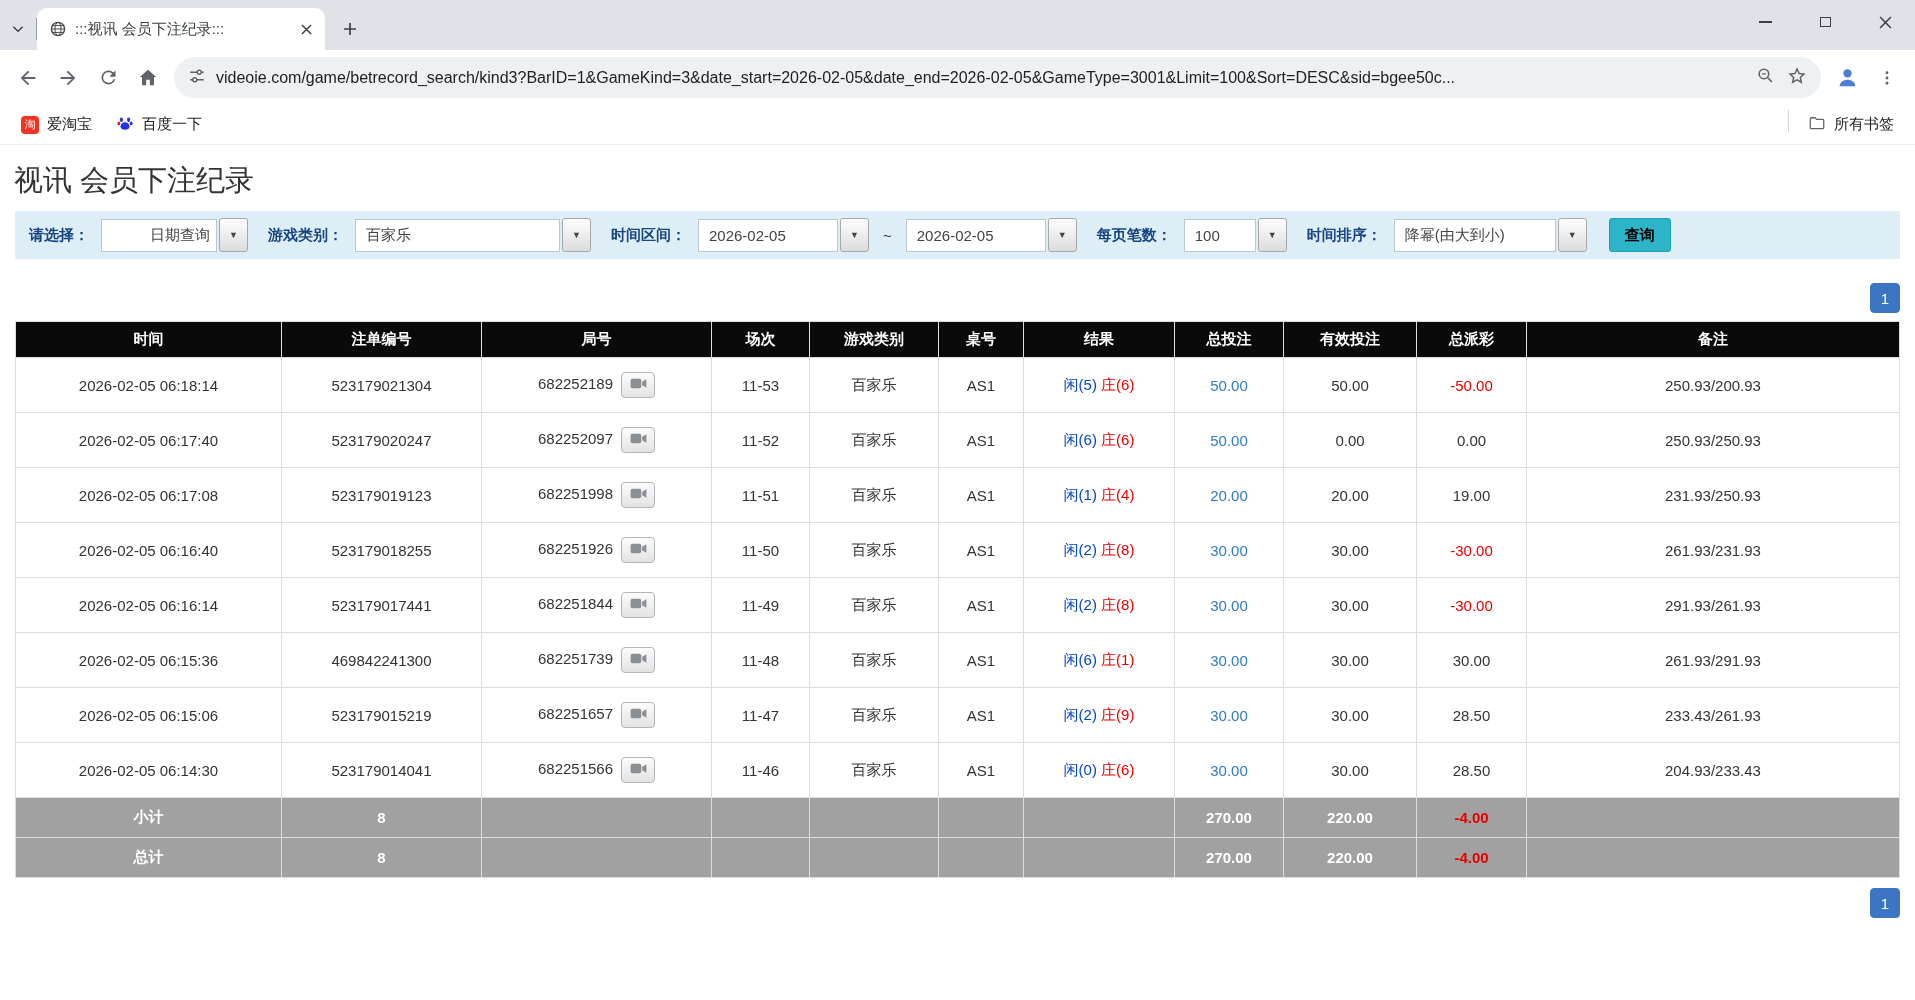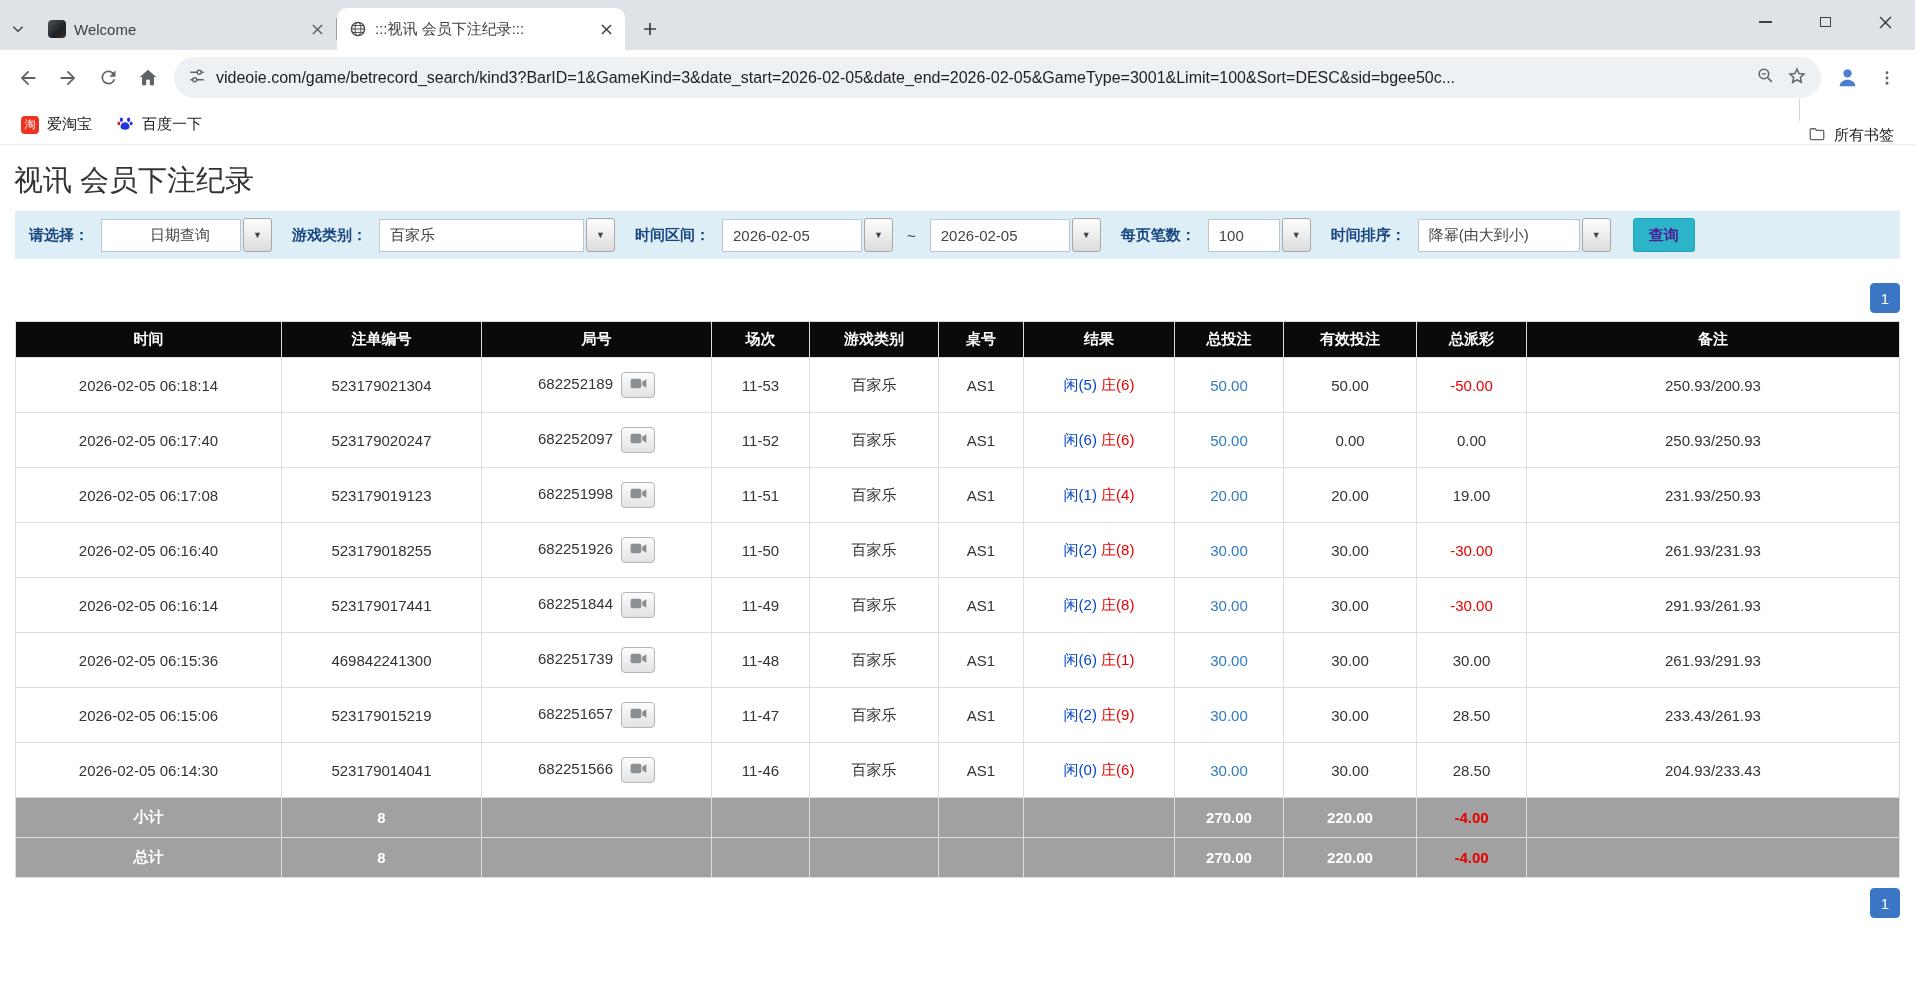--- a/index.html
+++ b/index.html
@@ -25,35 +25,35 @@
 
   .nav-bar { height:55px; background:#fff; display:flex; align-items:center; padding:0 8px; }
   .nav-icon { width:40px; height:40px; display:flex; align-items:center; justify-content:center; border-radius:50%; flex:none; }
   .address-bar { flex:1; height:41px; background:#eef1f4; border-radius:21px; display:flex; align-items:center; padding:0 8px 0 14px; margin:0 6px; min-width:0; }
   .url-text { flex:1; font-size:16px; color:#202124; white-space:nowrap; overflow:hidden; margin:0 10px; }
   .addr-icons { display:flex; align-items:center; gap:12px; padding-right:6px; }
 
   .bookmarks-bar { height:40px; background:#fff; display:flex; align-items:center; padding:0 12px; gap:6px; font-size:15px; border-bottom:1px solid #ececec; }
   .bm-item { display:flex; align-items:center; gap:8px; padding:4px 9px; border-radius:6px; color:#202124; }
   .tb-icon { width:18px; height:18px; background:#ee3322; border-radius:4px; color:#fff; font-size:11px; display:flex; align-items:center; justify-content:center; flex:none; }
-  .bm-right { margin-left:auto; display:flex; align-items:flex-start;flex-direction:column; }
+  .bm-right { margin-left:auto; display:flex; align-items:flex-start; }
   .vdiv { width:1px; height:22px; background:#d5d5d5; margin-right:10px; }
 
   
   .page-title { margin:16px 14px 10px; font-size:29px; color:#333; font-weight:500; }
 
   .filter-bar { margin:4px 15px 16px; background:#ddeef6; display:flex; align-items:center; padding:7px 12px; font-size:15px;gap:8px; }
   .flabel { color:#17457f; font-weight:700; margin:0 4px 0 12px; white-space:nowrap; }
   .flabel:first-child { margin-left:2px; }
   .combo { display:flex; align-items:center; }
   .combo-text { background:#fff; border:1px solid #b9c7d2; height:33px; display:flex; align-items:center; padding:0 10px; font-size:15px; color:#444; white-space:nowrap; }
   .combo-btn { width:29px; height:34px; margin-left:2px; background:linear-gradient(#fefefe,#dcdcdc); border:1px solid #a8a8a8; border-radius:3px; display:flex; align-items:center; justify-content:center; font-size:9px; color:#444; cursor:pointer; }
-  .w-select { width:140px;padding-left:48px; } .w-game { width:205px; } .w-date { width:140px; } .w-pp { width:72px; } .w-sort { width:162px; }
+  .w-select { width:116px;padding-left:48px; } .w-game { width:205px; } .w-date { width:140px; } .w-pp { width:72px; } .w-sort { width:162px; }
   .tilde { margin:0 6px; color:#333; }
-  .search-btn { margin-left:14px; height:34px; padding:0 15px; background:#2cb4c8; color:#4c1d95; font-weight:700; font-size:15px; border:1px solid #21a3b6; border-radius:3px; cursor:pointer; }
+  .search-btn { margin-left:14px; height:34px; padding:0 15px; background:#2cb4c8; color:#000000; font-weight:700; font-size:15px; border:1px solid #21a3b6; border-radius:3px; cursor:pointer; }
 
   .info-bar { margin:12px 15px 0; background:#dff0d8; height:46px; display:flex; align-items:center; justify-content:space-between; padding:0 14px; font-size:15px; }
   .info-left { color:#333; }
   .info-right { color:#ff0000; }
 
   .pager { display:flex; justify-content:flex-end; margin:24px 15px 8px; }
   .pager.bottom { margin:10px 15px 0; }
   .page-btn { min-width:30px; height:30px; background:#3a76c3; color:#fff; border-radius:4px; display:flex; align-items:center; justify-content:center; font-size:15px; border:1px solid #3a76c3; cursor:pointer; }
 
   table.bet { border-collapse:collapse; table-layout:fixed; width:calc(100% - 30px); margin:0 15px; font-size:15px; }
@@ -69,29 +69,20 @@
     align-items:center; justify-content:center; cursor:pointer; }
 </style>
 </head>
 <body>
 
 <div class="tab-strip">
   <div class="tab-search-btn">
     <svg width="14" height="14" viewBox="0 0 24 24">
         <path d="M4 8l8 8 8-8" fill="none" stroke="#3c4043" stroke-width="2.4"></path>
       </svg>
-  </div>
-  <div class="tab inactive">
-    <span class="favicon fav-welcome"></span>
-    <span class="tab-title">Welcome</span>
-    <span class="tab-close">
-      <svg width="11" height="11" viewBox="0 0 12 12">
-          <path d="M1 1l10 10M11 1L1 11" stroke="#5f6368" stroke-width="1.6"></path>
-        </svg>
-    </span>
   </div>
   <div class="tab-sep"></div>
   <div class="tab active">
     <span class="favicon">
       <svg width="16" height="16" viewBox="0 0 16 16">
           <circle cx="8" cy="8" r="6.6" fill="none" stroke="#46494d" stroke-width="1.4"></circle>
           <ellipse cx="8" cy="8" rx="3" ry="6.6" fill="none" stroke="#46494d" stroke-width="1"></ellipse>
           <path d="M1.4 8h13.2M2.4 4.6h11.2M2.4 11.4h11.2" stroke="#46494d" stroke-width="1" fill="none"></path>
         </svg>
     </span>

